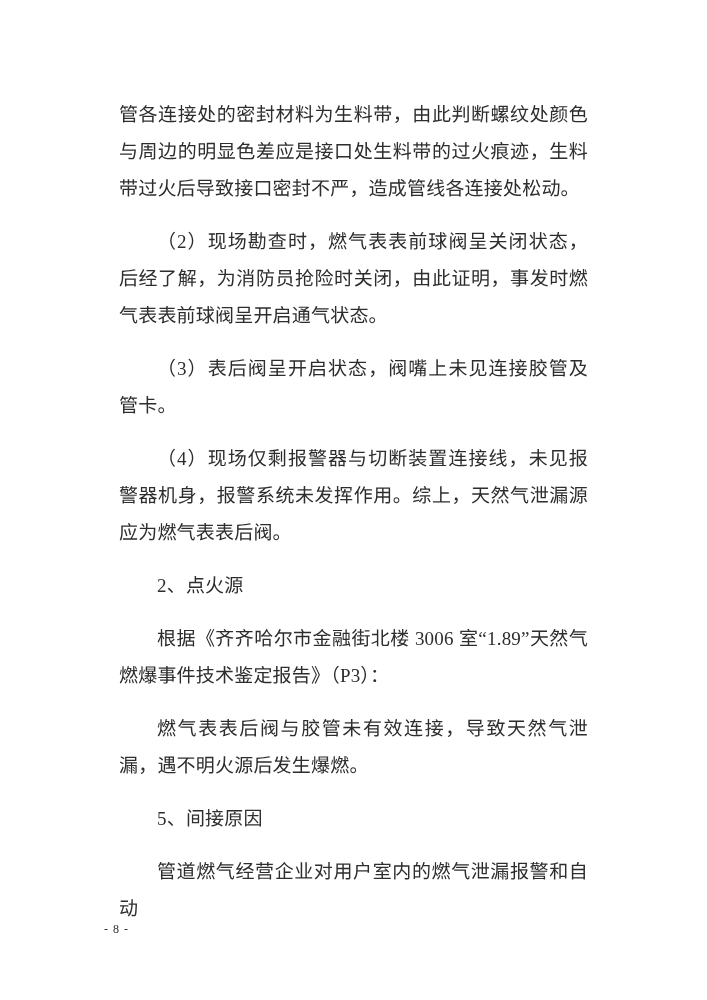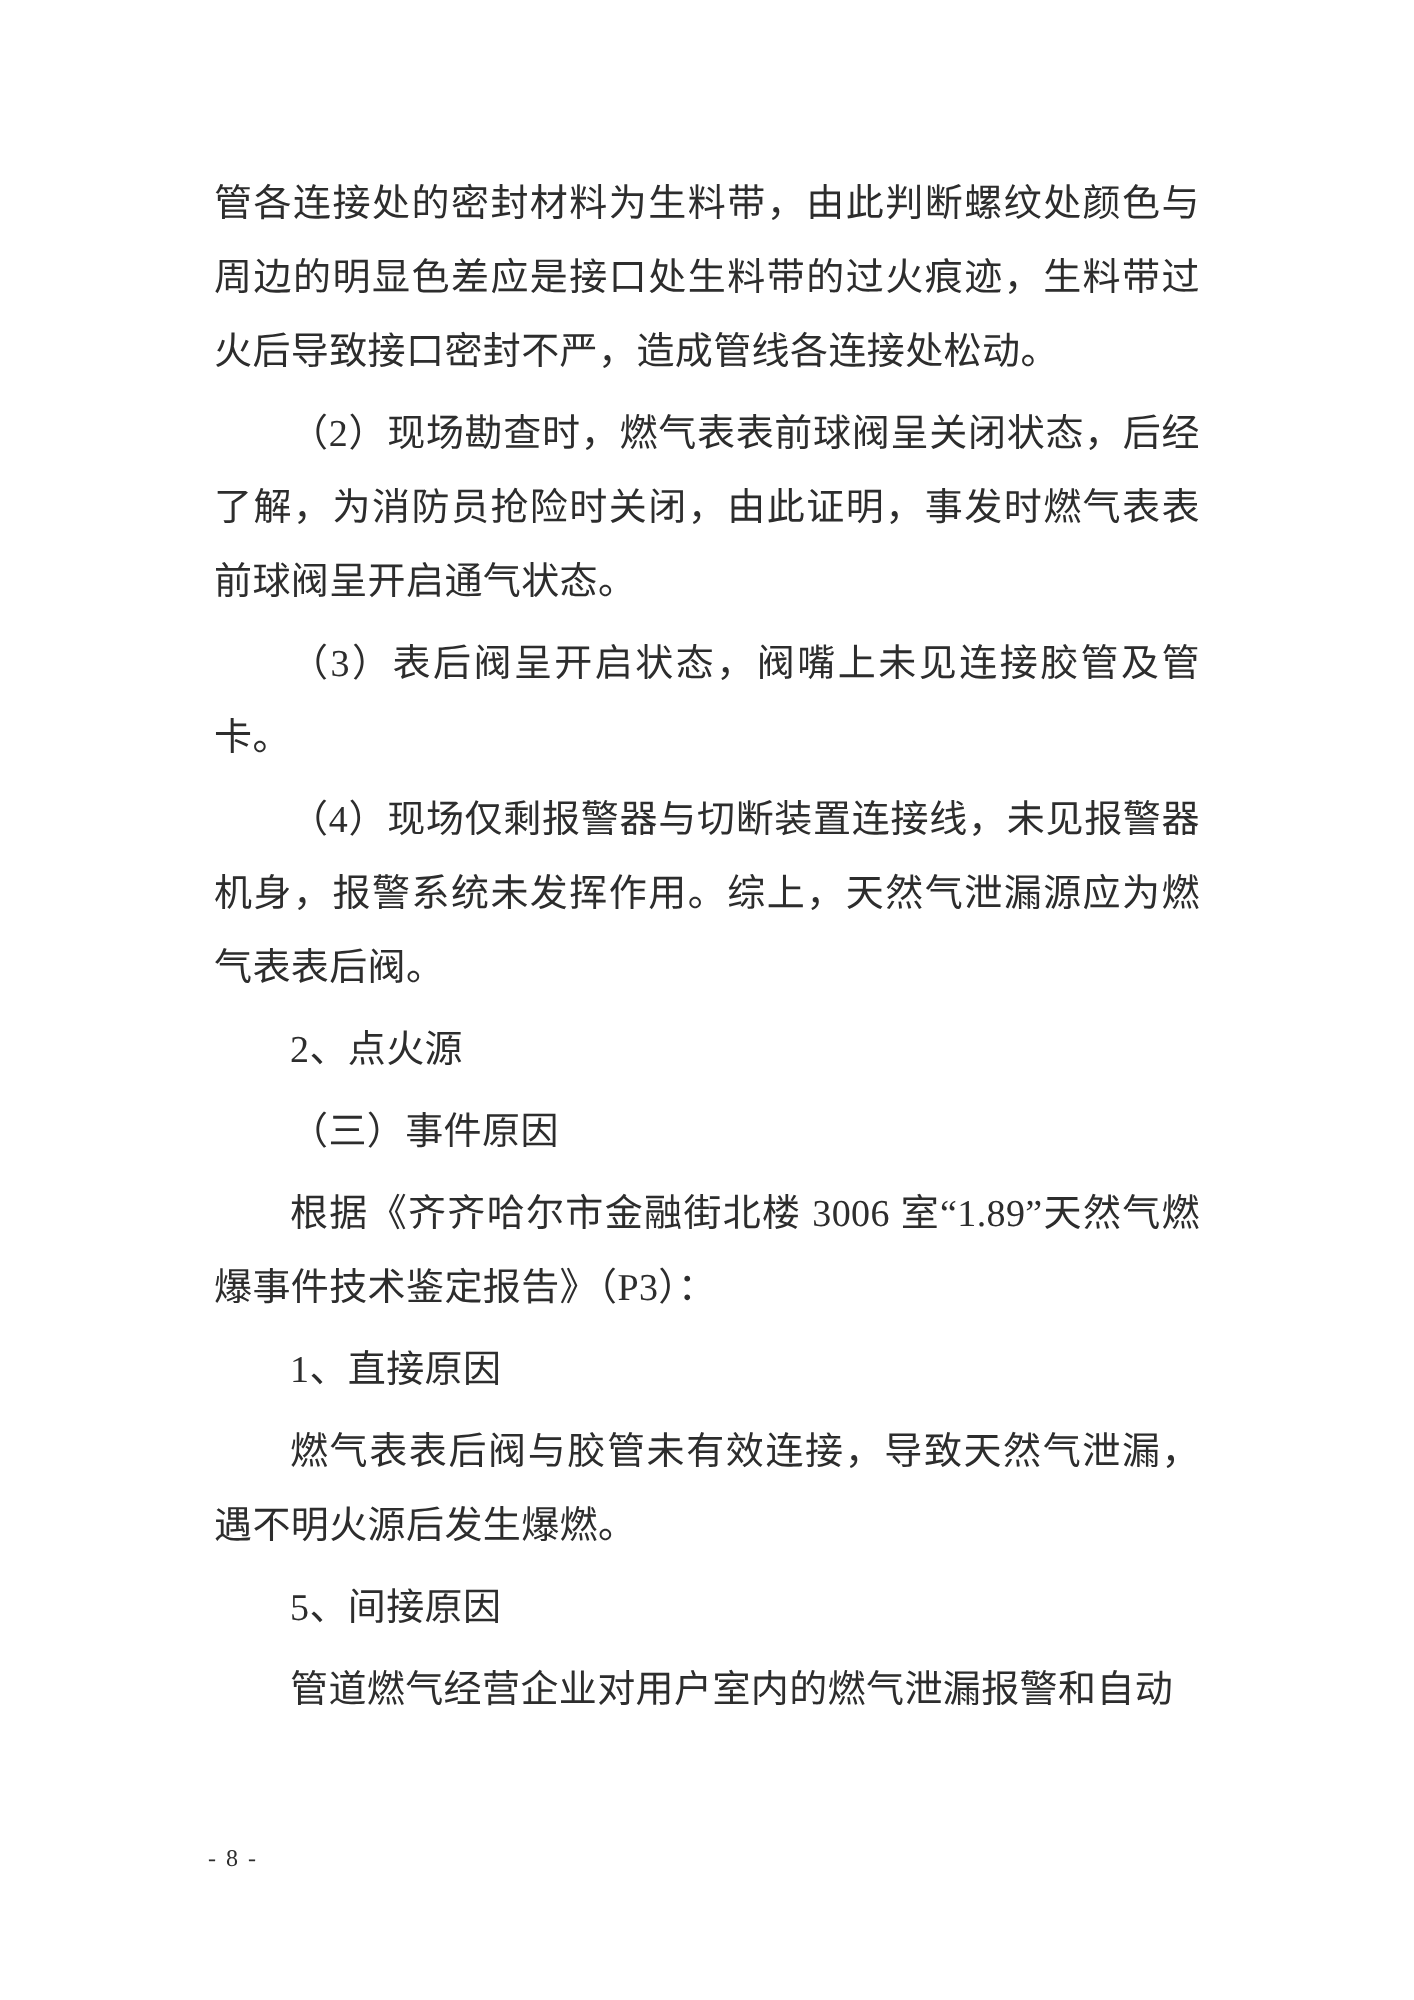--- a/index.html
+++ b/index.html
@@ -21,21 +21,21 @@
     top: 80px;
     left: 103px;
     width: 501px;
     font-size: 19px;
     line-height: 37px;
     text-align: justify;
     text-justify: inter-ideograph;
     letter-spacing: 0.2px;
   }
   p.para {
-    margin: 4px;
+    margin: 16px;
     padding: 0;
   }
   p.indent {
     text-indent: 2em;
   }
   p.heading {
     font-weight: 400;
   }
   .footer {
     position: absolute;
@@ -50,21 +50,19 @@
 </head>
 <body>
 
 <div class="page">
   <div class="content">
       <p class="para body">管各连接处的密封材料为生料带，由此判断螺纹处颜色与周边的明显色差应是接口处生料带的过火痕迹，生料带过火后导致接口密封不严，造成管线各连接处松动。</p>
       <p class="para body indent">（2）现场勘查时，燃气表表前球阀呈关闭状态，后经了解，为消防员抢险时关闭，由此证明，事发时燃气表表前球阀呈开启通气状态。</p>
       <p class="para body indent">（3）表后阀呈开启状态，阀嘴上未见连接胶管及管卡。</p>
       <p class="para body indent">（4）现场仅剩报警器与切断装置连接线，未见报警器机身，报警系统未发挥作用。综上，天然气泄漏源应为燃气表表后阀。</p>
       <p class="para heading indent">2、点火源</p>
-      <p class="para heading indent">（三）事件原因</p>
       <p class="para body indent">根据《齐齐哈尔市金融街北楼 3006 室“1.89”天然气燃爆事件技术鉴定报告》（P3）：</p>
-      <p class="para heading indent">1、直接原因</p>
       <p class="para body indent">燃气表表后阀与胶管未有效连接，导致天然气泄漏，遇不明火源后发生爆燃。</p>
       <p class="para heading indent">5、间接原因</p>
       <p class="para body indent">管道燃气经营企业对用户室内的燃气泄漏报警和自动</p>
     </div>
   <div class="footer">- 8 -</div>
 </div>
 
 </body></html>

